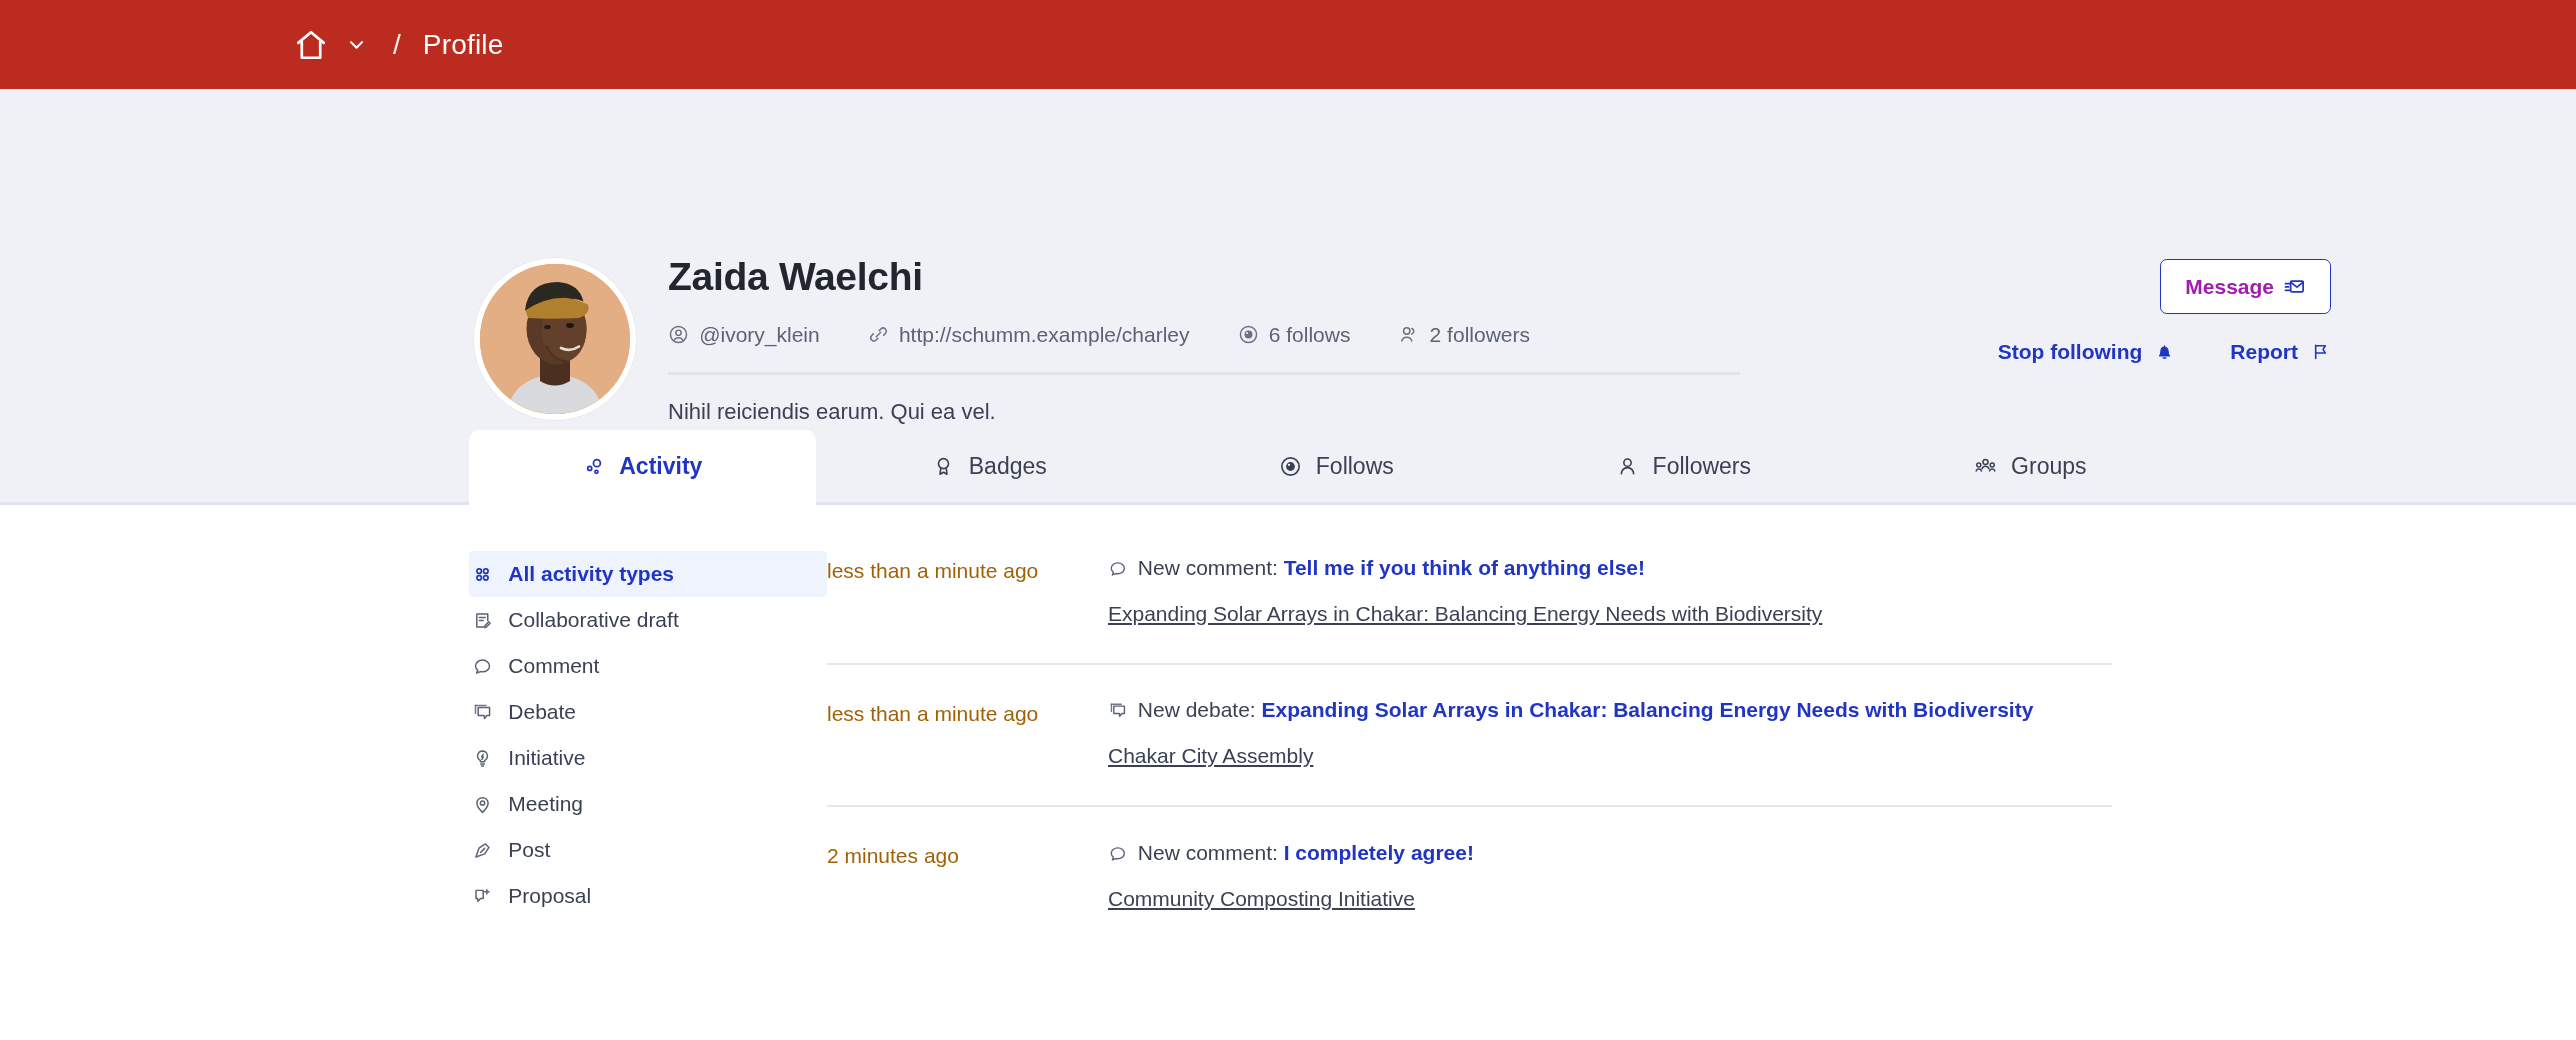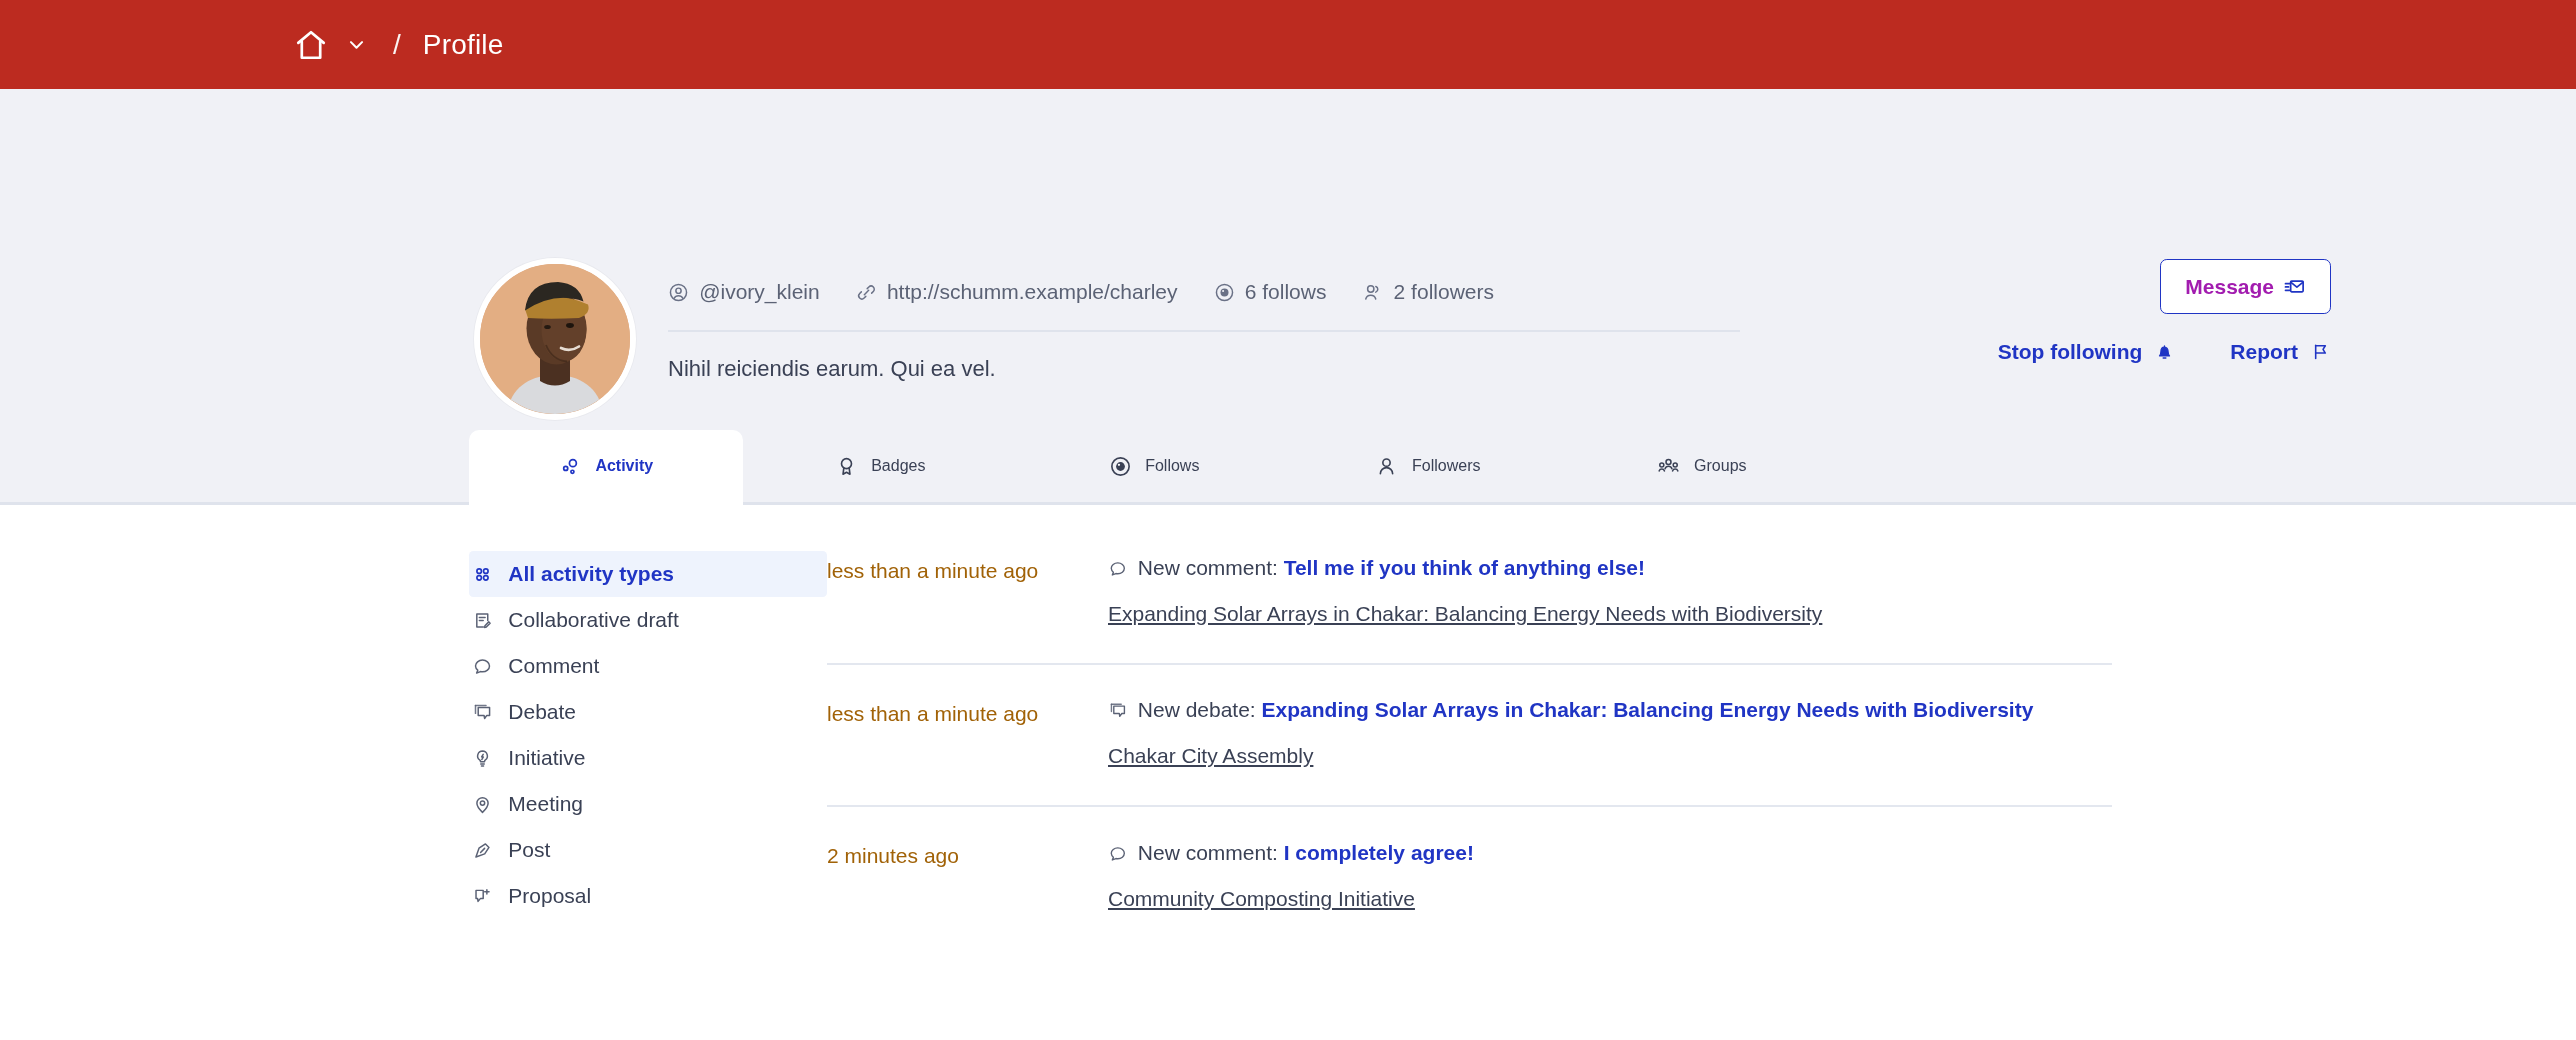--- a/index.html
+++ b/index.html
@@ -79,21 +79,21 @@
     font-size: 39px;
     font-weight: 700;
     color: #22262f;
     letter-spacing: -0.3px;
     line-height: 1.1;
   }
   .meta-row {
     display: flex;
     align-items: center;
     margin-top: 24px;
-    gap: 0;
+    gap: 12px;
     color: #5b6275;
     font-size: 21px;
   }
   .meta-item {
     display: flex;
     align-items: center;
     gap: 10.2px;
     margin-right: 36px;
     white-space: nowrap;
   }
@@ -154,26 +154,26 @@
 
   
   .tabstrip {
     position: relative;
     height: 75px;
     border-bottom: 3.4px solid #dfe3ec;
     display: flex;
     padding-left: 469px;
   }
   .tab {
-    width: 274px;
+    width: 347px;
     display: flex;
     align-items: center;
     justify-content: center;
     gap: 13.6px;
-    font-size: 16px;
+    font-size: 23px;
     color: #3a4155;
     cursor: pointer;
     position: relative;
   }
   .tab svg { display: block; }
   .tab.active {
     background: #ffffff;
     border-radius: 10.2px 10.2px 0 0;
     color: #2035c4;
     font-weight: 700;
@@ -306,20 +306,21 @@
       <ellipse cx="60" cy="41" rx="2.6" ry="1.6" fill="#1d140d"></ellipse>
       <ellipse cx="45" cy="42" rx="2.2" ry="1.4" fill="#241911"></ellipse>
 
       <path d="M54 56 Q60 59 66 55" stroke="#e6dcd2" stroke-width="1.8" fill="none" stroke-linecap="round"></path>
 
       <path d="M44 54 Q48 64 58 65" stroke="#3a2518" stroke-width="1.2" fill="none" opacity=".6"></path>
     </svg>
   </div>
 
   <div class="profile-main">
+    <div class="profile-name">Zaida Waelchi</div>
 
     <div class="meta-row">
       <span class="meta-item">
         <span>
           <svg width="21" height="21" viewBox="0 0 24 24" fill="none" stroke="#6a7186" stroke-width="1.7" stroke-linecap="round" stroke-linejoin="round">
             <circle cx="12" cy="12" r="9.2"></circle>
               <circle cx="12" cy="10" r="3"></circle>
               <path d="M6.8 18.6a6 6 0 0 1 10.4 0"></path>
           </svg>
         </span>

